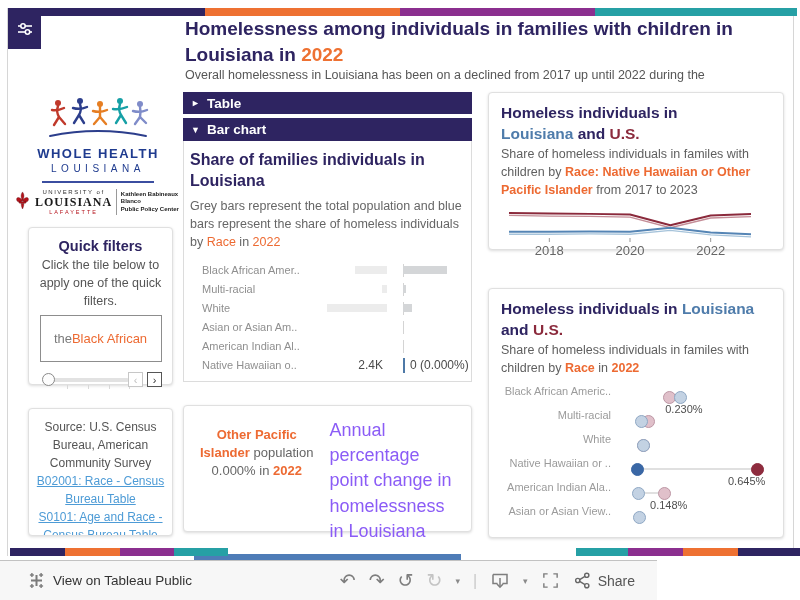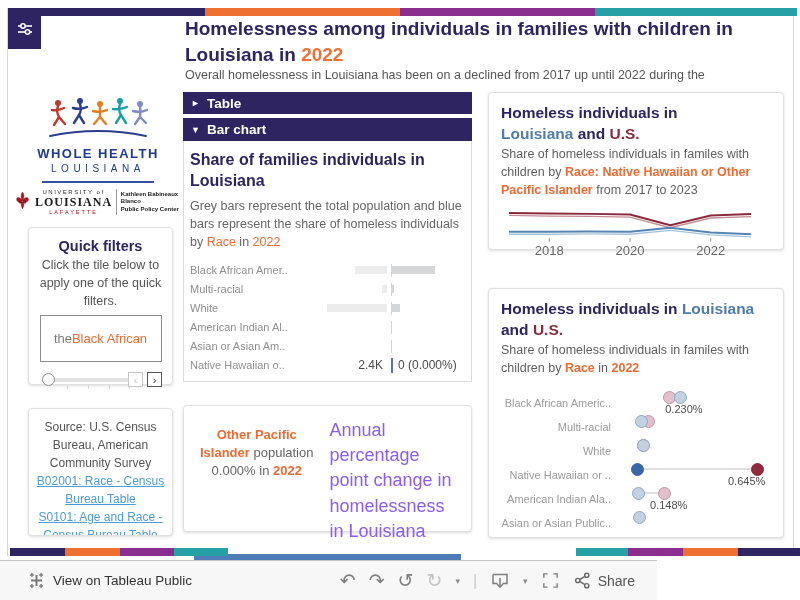--- a/index.html
+++ b/index.html
@@ -50,21 +50,21 @@
   .src a { color:#4d9bd6; text-decoration:underline; cursor:pointer; }
 
   
   .accbar { position:absolute; left:183px; width:289px; background:#2e2461; color:#fff; font-weight:bold; font-size:13.5px; display:flex; align-items:center; gap:7px; padding-left:8px; cursor:pointer; }
   .accbar .arr { font-size:9px; }
   .acc1 { top:92px; height:22px; } .acc2 { top:118px; height:23px; }
   .bpanel { position:absolute; left:183px; top:141px; width:289px; height:241px; background:#fff; border:1px solid #dcdcdc; border-top:none; padding:9px 6px 0 6px; }
   .bpanel h2 { font-size:16px; color:#2e2461; line-height:1.3; }
   .bpanel .desc { margin-top:5px; font-size:12.5px; color:#666; line-height:1.45; }
   .orange { color:#ed6a32; } .orangeb { color:#ed6a32; font-weight:bold; }
-  #bar-rows { margin-top:10px; }
+  #bar-rows { margin-top:10px;margin-left:12px; }
   .brow { display:flex; align-items:center; height:19px; }
   .blab { width:150px; font-size:11px; color:#8f8f8f; white-space:nowrap; overflow:hidden; }
   .bcell { position:relative; flex:1; height:19px; overflow:visible; }
   .baxis { position:absolute; left:51px; top:3px; bottom:3px; width:1px; background:#d4d4d4; }
   .baxis.strong { background:#4e79a7; width:2px; top:2px; bottom:2px; }
   .bpop,.bhom { position:absolute; top:5.5px; height:8px; display:block; }
   .bpop { right:78px; background:#ececec; }
   .bhom { left:51px; background:#d4d6d8; }
   .bnum { position:absolute; top:2px; font-size:12px; color:#4a4a4a; white-space:nowrap; }
 
@@ -78,21 +78,21 @@
   .rcard { position:absolute; left:488px; width:296px; padding:10px 12px; }
   .rc1 { top:92px; height:158px; }
   .rc2 { top:288px; height:250px; }
   .rtitle { font-size:15.5px; font-weight:bold; color:#2e2461; line-height:1.35; }
   .rc1 .rtitle { width:235px; }
   .blue { color:#4f7cab; } .dred { color:#8b2a3c; }
   .rdesc { font-size:12.5px; color:#5f5f5f; line-height:1.45; }
   #line-chart { display:block; margin-top:6px; }
 
   #dot-rows { margin-top:8px; }
-  .drow { display:flex; align-items:flex-end; height:24px; }
+  .drow { display:flex; align-items:flex-start; height:24px; }
   .dlab { width:118px; text-align:right; padding-right:8px; font-size:11px; color:#9b9b9b; white-space:nowrap; overflow:hidden; }
   .dcell { position:relative; flex:1; height:24px; }
   .dline { position:absolute; top:11px; height:2px; background:#e0e0e0; }
   .dot { position:absolute; top:5.5px; width:13px; height:13px; border-radius:50%; cursor:pointer; }
   .dot.lblue { background:#c3d2e3; border:1.5px solid #8fa8c4; }
   .dot.pink  { background:#e0c0ca; border:1.5px solid #bd97a5; }
   .dot.navy  { background:#3a67a5; border:1.5px solid #3a67a5; }
   .dot.red   { background:#8e2c3e; border:1.5px solid #8e2c3e; }
   .dval { position:absolute; top:18px; font-size:11px; color:#4f4f4f; white-space:nowrap; }
 
@@ -257,27 +257,27 @@
           </div>
           <div class="brow">
             <span class="blab">White</span>
             <div class="bcell">
               <i class="baxis"></i>
               <b class="bpop" style="width: 60px; background: rgb(236, 236, 236);"></b>
               <b class="bhom" style="width: 9.24px; background: rgb(212, 214, 216);"></b>
             </div>
           </div>
           <div class="brow">
+            <span class="blab">Asian or Asian Am..</span>
+            <div class="bcell">
+              <i class="baxis"></i>
+            </div>
+          </div>
+          <div class="brow">
             <span class="blab">American Indian Al..</span>
-            <div class="bcell">
-              <i class="baxis"></i>
-            </div>
-          </div>
-          <div class="brow">
-            <span class="blab">Asian or Asian Am..</span>
             <div class="bcell">
               <i class="baxis"></i>
             </div>
           </div>
           <div class="brow">
             <span class="blab">Native Hawaiian o..</span>
             <div class="bcell">
               <i class="baxis strong"></i>
               <span class="bnum" style="right: 82px;">2.4K</span>
               <span class="bnum" style="left: 58px;">0 (0.000%)</span>
@@ -349,21 +349,21 @@
           <div class="drow">
             <span class="dlab">American Indian Ala..</span>
             <div class="dcell">
               <i class="dline" style="left: 12.8049%; width: 17.439%;"></i>
               <span class="dot pink" style="left: calc(30.2439% - 6.5px);"></span>
               <span class="dot lblue" style="left: calc(12.8049% - 6.5px);"></span>
               <span class="dval" style="left: 30.2439%; transform: translateX(-40%);">0.148%</span>
             </div>
           </div>
           <div class="drow">
-            <span class="dlab">Asian or Asian Public..</span>
+            <span class="dlab">Asian or Asian View..</span>
             <div class="dcell">
               <span class="dot lblue" style="left: calc(13.4146% - 6.5px);"></span>
             </div>
           </div>
         </div>
     </div>
 
     <div class="bstrip">
       <span class="seg" style="left:10px;width:55px;background:#2e2461"></span>
       <span class="seg" style="left:65px;width:55px;background:#ee7132"></span>

